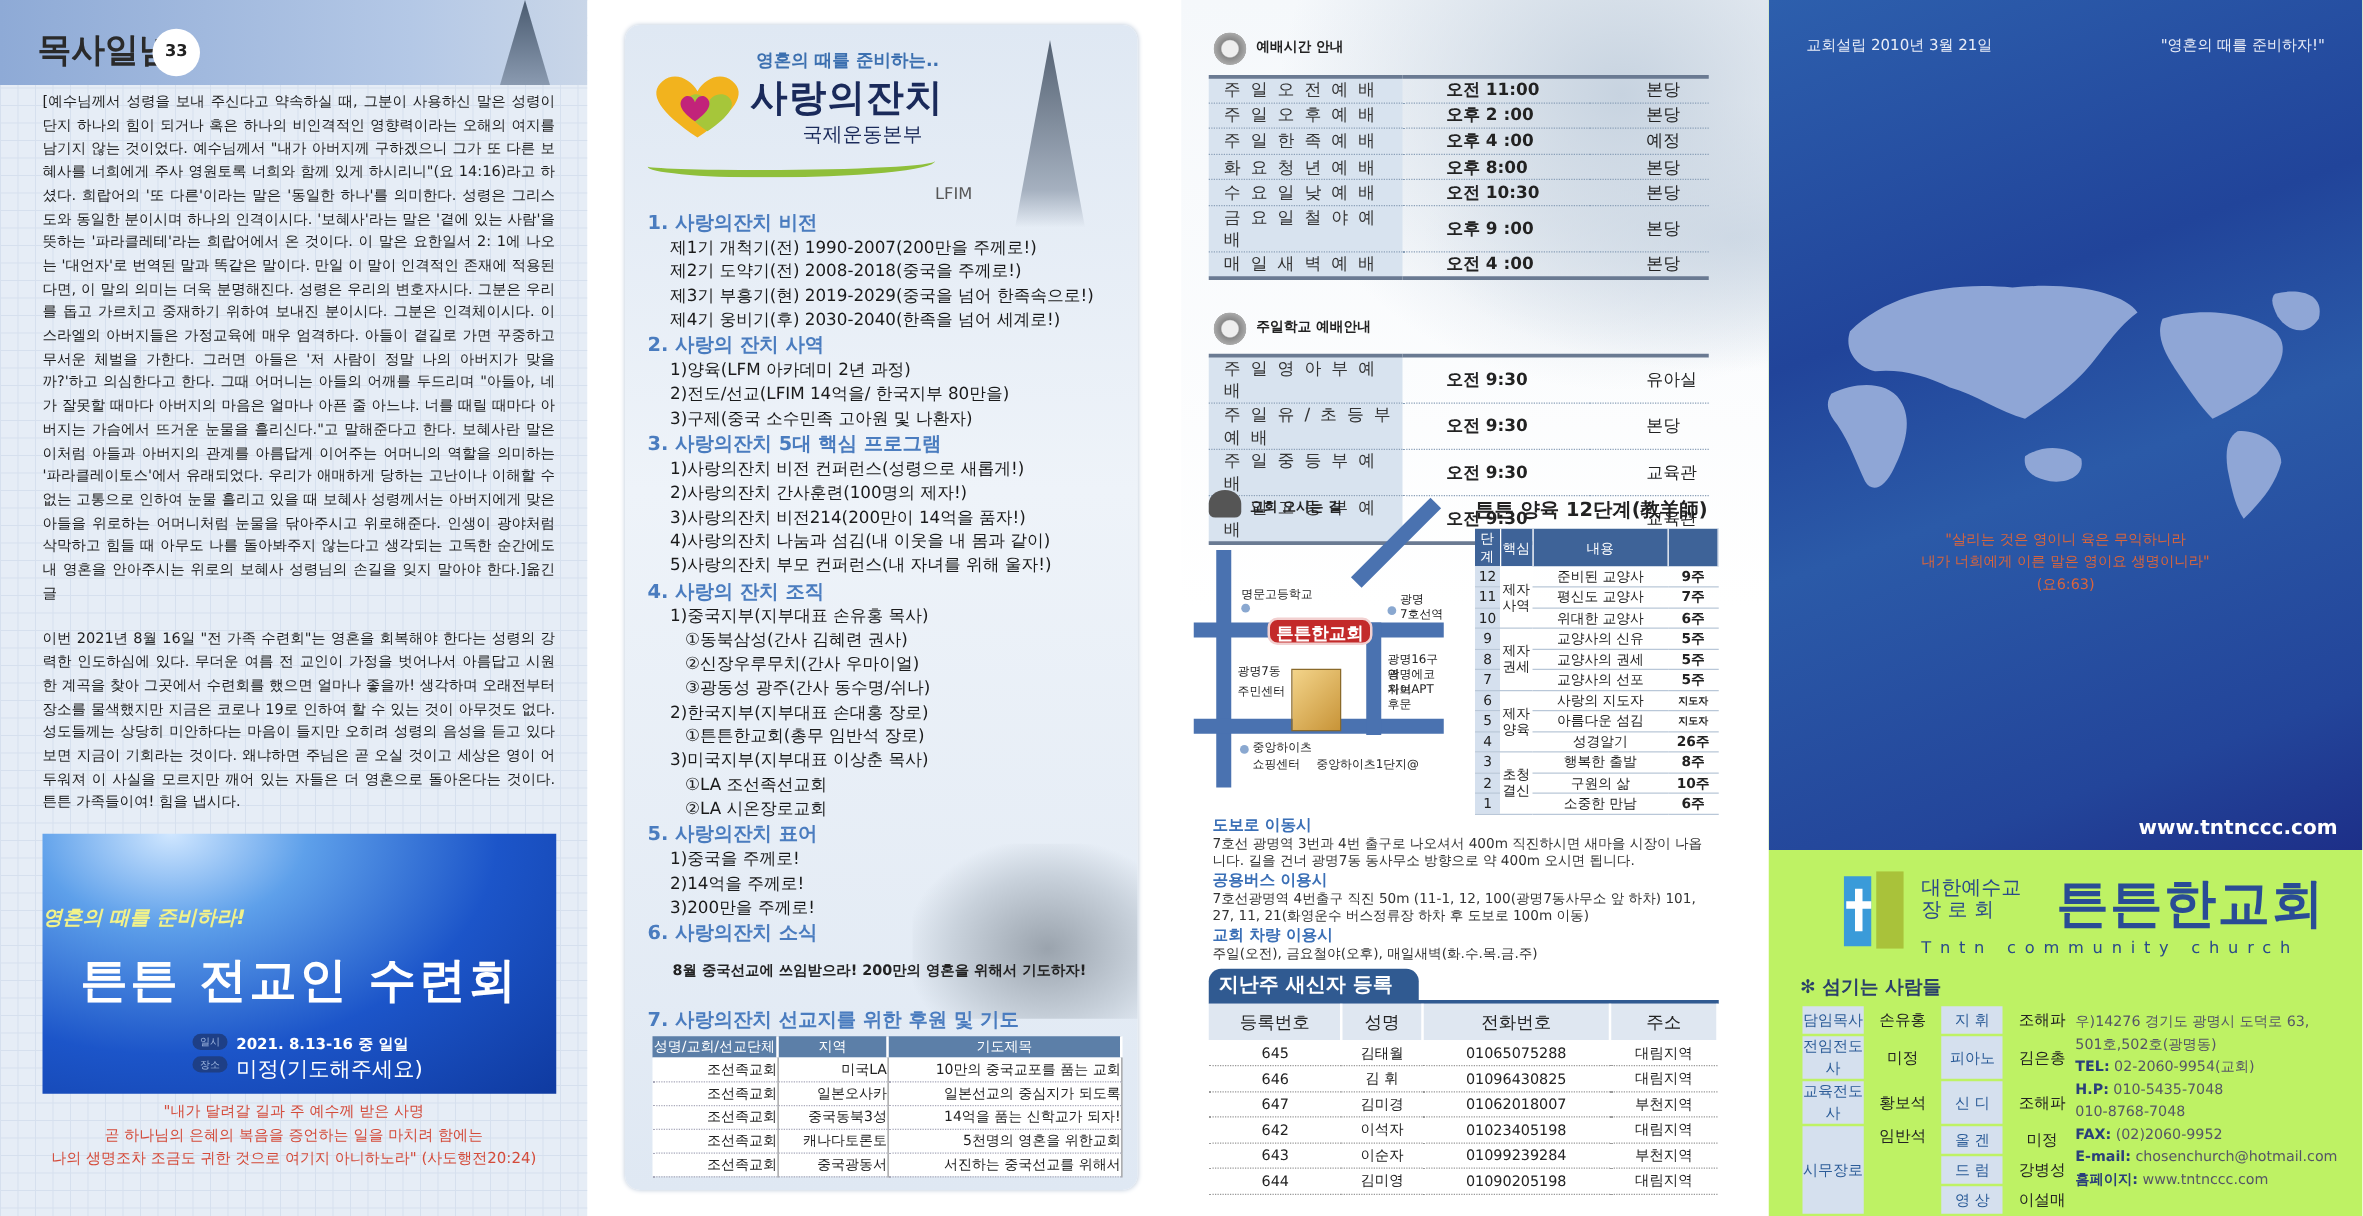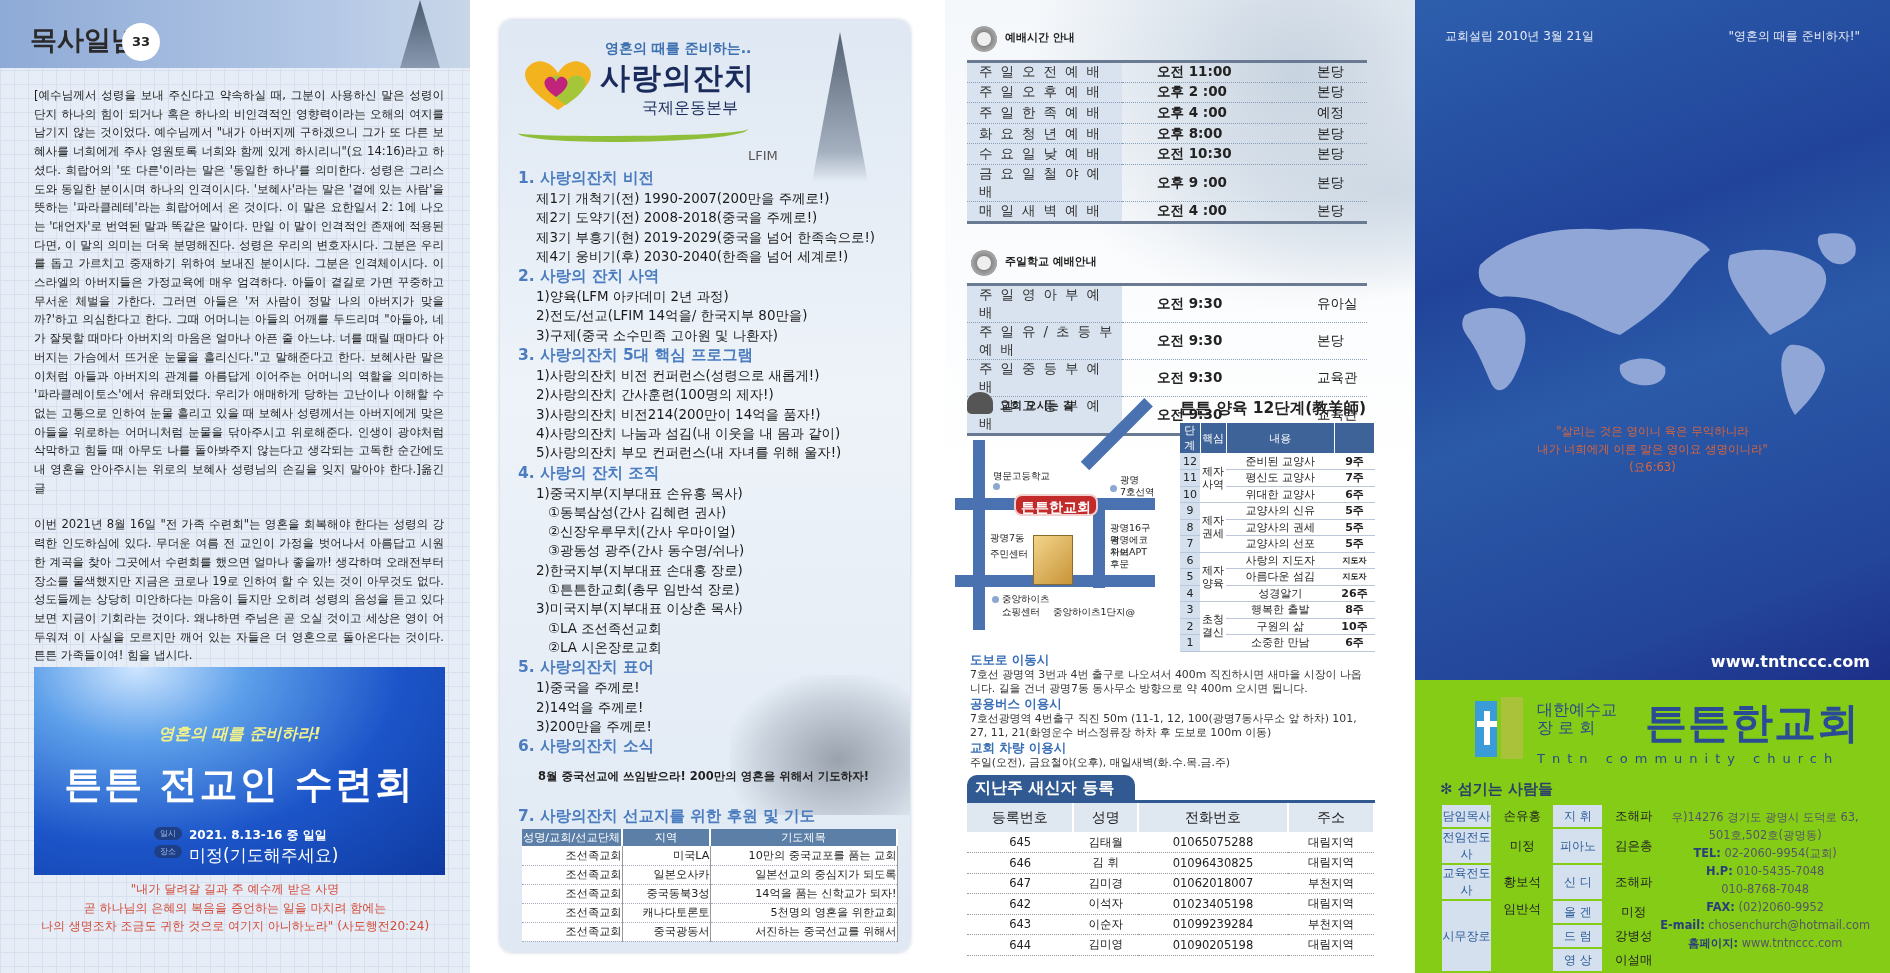--- a/index.html
+++ b/index.html
@@ -4,24 +4,24 @@
 <style>
 *{box-sizing:border-box;margin:0;padding:0}
 body{width:1890px;height:973px;overflow:hidden;background:#fff;font-family:"DejaVu Sans",sans-serif;color:#222;position:relative}
 .panel{position:absolute;top:0;height:973px;overflow:hidden}
 
 #p1{left:0;width:470px;background:#e6edf6;background-image:linear-gradient(#d6e0ee 1px,transparent 1px),linear-gradient(90deg,#d6e0ee 1px,transparent 1px);background-size:14px 14px}
 #p1 .hdr{height:68px;background:linear-gradient(90deg,#8eaad6,#b4c8e6 70%,#c9d6e8);position:relative}
 #p1 .hdr .ttl{position:absolute;left:30px;top:22px;font-size:27px;font-weight:bold;color:#2a2a2a}
 #p1 .hdr .num{position:absolute;left:122px;top:23px;width:38px;height:38px;border-radius:50%;background:#fff;font-size:13px;font-weight:bold;text-align:center;line-height:38px}
 #p1 .hdr .tower{position:absolute;right:30px;top:0;width:40px;height:68px;background:linear-gradient(#4a5b70,#8a9ab0);clip-path:polygon(50% 0,100% 100%,0 100%)}
-#p1 .body{padding:18px 26px 0 34px;font-size:11.6px;line-height:18.7px;text-align:justify;color:#1e1e1e}
+#p1 .body{padding:4px 26px 0 34px;font-size:11.6px;line-height:18.7px;text-align:justify;color:#1e1e1e}
 #p1 .body p{margin-bottom:18px}
 #p1 .banner{position:absolute;left:34px;top:667px;width:411px;height:208px;background:radial-gradient(ellipse at 25% 0%,#cfe6ff 0%,#5ea0ea 25%,#1c55c9 60%,#0f3aa0 100%)}
-#p1 .banner .b1{position:absolute;left:0;right:0;top:57px;text-align:center;font-size:16px;font-weight:bold;color:#f2f28a;font-style:italic}
+#p1 .banner .b1{position:absolute;left:0;right:0;top:57px;text-align:left;font-size:16px;font-weight:bold;color:#f2f28a;font-style:italic}
 #p1 .banner .b2{position:absolute;left:0;right:0;top:92px;text-align:center;font-size:38px;font-weight:bold;color:#fff;letter-spacing:2px}
 #p1 .banner .b3{position:absolute;left:155px;top:160px;font-size:12px;font-weight:bold;color:#fff}
 #p1 .banner .b4{position:absolute;left:155px;top:177px;font-size:17px;font-weight:normal;color:#fff}
 #p1 .banner .tag{position:absolute;left:120px;width:28px;height:13px;border-radius:7px;background:#1e3f86;color:#9fb7e0;font-size:8px;text-align:center;line-height:13px}
 #p1 .verse{position:absolute;left:0;width:470px;top:880px;text-align:center;color:#d44b3a;font-size:12px;line-height:18.5px}
 
 #p2{left:470px;width:470px;background:#fff}
 #p2 .box{position:absolute;left:30px;top:20px;width:410px;height:932px;border-radius:12px;background:linear-gradient(#dfe8f3,#eef3f9 40%,#dfe8f3);box-shadow:0 0 4px #b8c6d8}
 #p2 .logo1{position:absolute;left:105px;top:20px;font-size:14px;font-weight:bold;color:#3c70b0}
 #p2 .logo2{position:absolute;left:100px;top:38px;font-size:30px;font-weight:bold;color:#1a2a5a;letter-spacing:1px}
@@ -64,38 +64,38 @@
 #p3 table.edu td.wk{font-weight:bold}
 #p3 table.edu td.sm{font-size:8px;font-weight:bold}
 #p3 .dir{position:absolute;left:25px;top:652px;width:400px;font-size:10.9px;line-height:14px;color:#333}
 #p3 .dir .h{color:#3a6fb6;font-weight:bold;font-size:12.5px;line-height:16px}
 #p3 .newtab{position:absolute;left:22px;top:775px;width:168px;height:25px;background:#305a91;color:#fff;font-weight:bold;font-size:16px;line-height:25px;padding-left:8px;border-radius:10px 10px 0 0}
 #p3 .newline{position:absolute;left:22px;top:800px;width:408px;height:3px;background:#305a91}
 #p3 table.reg{position:absolute;left:22px;top:803px;width:408px;border-collapse:collapse;font-size:11.5px}
 #p3 table.reg th{background:#dfe7f1;height:29px;font-size:14px;font-weight:normal;border-right:2px solid #fff}
 #p3 table.reg td{height:20.5px;text-align:center;border-bottom:1px dotted #999}
 
-#p4{left:1415px;width:475px;background:#84cc16}
+#p4{left:1415px;width:475px;background:#bef264}
 #p4 .cover{position:absolute;left:0;top:0;width:475px;height:680px;background:linear-gradient(160deg,#2d5fad 0%,#21449a 35%,#2b5aa8 55%,#23459a 85%,#1d2f88 100%)}
 #p4 .est{position:absolute;left:30px;top:28px;font-size:12px;color:#e8ecf7}
 #p4 .motto{position:absolute;right:30px;top:28px;font-size:12px;color:#e8ecf7}
 #p4 .world{position:absolute;left:25px;top:205px;width:440px;height:220px}
 #p4 .cv{position:absolute;left:0;width:475px;top:422px;text-align:center;font-size:11.5px;line-height:18px;color:#d9653c}
 #p4 .url{position:absolute;right:20px;top:652px;font-size:16px;font-weight:bold;color:#fff}
 #p4 .brand{position:absolute;left:60px;top:697px}
 #p4 .cross{position:absolute;left:0;top:0;width:48px;height:62px}
 #p4 .b-small{position:absolute;left:62px;top:4px;font-size:16px;line-height:18px;color:#2a4a8a;width:110px}
 #p4 .b-big{position:absolute;left:170px;top:-2px;font-size:42px;font-weight:bold;color:#2a4c95;white-space:nowrap;letter-spacing:1px}
 #p4 .b-en{position:absolute;left:62px;top:54px;font-size:13px;letter-spacing:7px;color:#2a4a8a;white-space:nowrap}
 #p4 .svh{position:absolute;left:25px;top:780px;font-size:15px;font-weight:bold;color:#2a3f6a}
 #p4 table.staff{position:absolute;left:25px;top:803px;width:225px;border-collapse:separate;border-spacing:2px;font-size:12.5px}
 #p4 table.staff td{height:22px;text-align:center}
 #p4 table.staff td.k{background:#d5e0ee;color:#2c5c98;width:50px;font-size:12px}
 #p4 table.staff td.v{width:60px;color:#222}
-#p4 .addr{position:absolute;right:20px;top:808px;text-align:center;font-size:11.4px;line-height:18px;color:#556}
+#p4 .addr{position:absolute;right:20px;top:808px;text-align:left;font-size:11.4px;line-height:18px;color:#556}
 #p4 .addr b{color:#2a3f7a}
 </style>
 </head>
 <body>
 
 <section id="p1" class="panel">
   <div class="hdr">
     <span class="ttl">목사일념</span>
     <span class="num">33</span>
     <span class="tower"></span>

